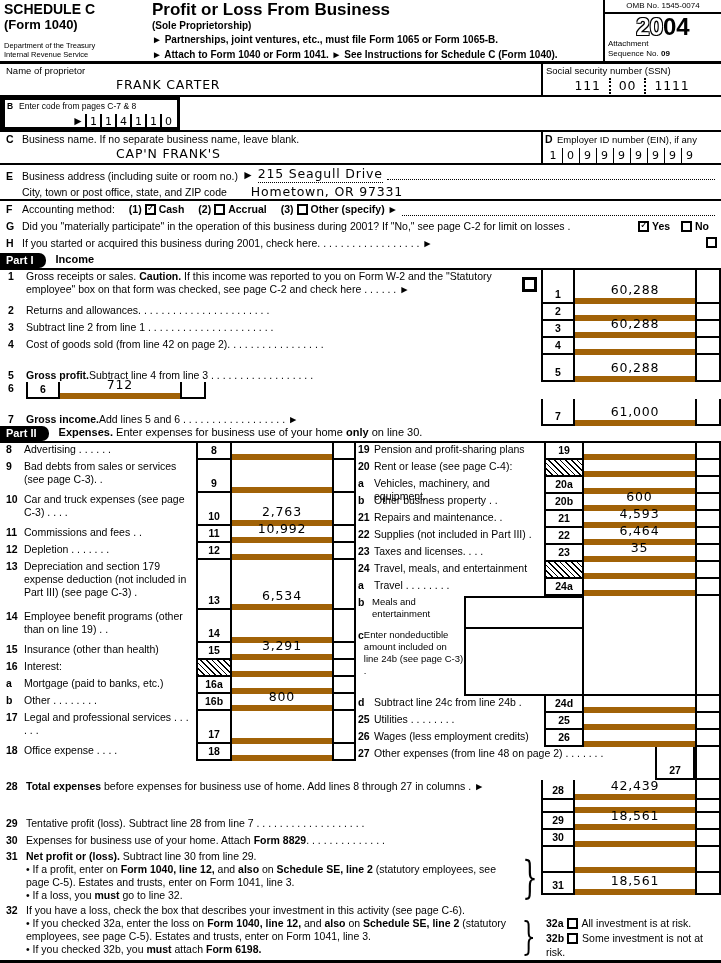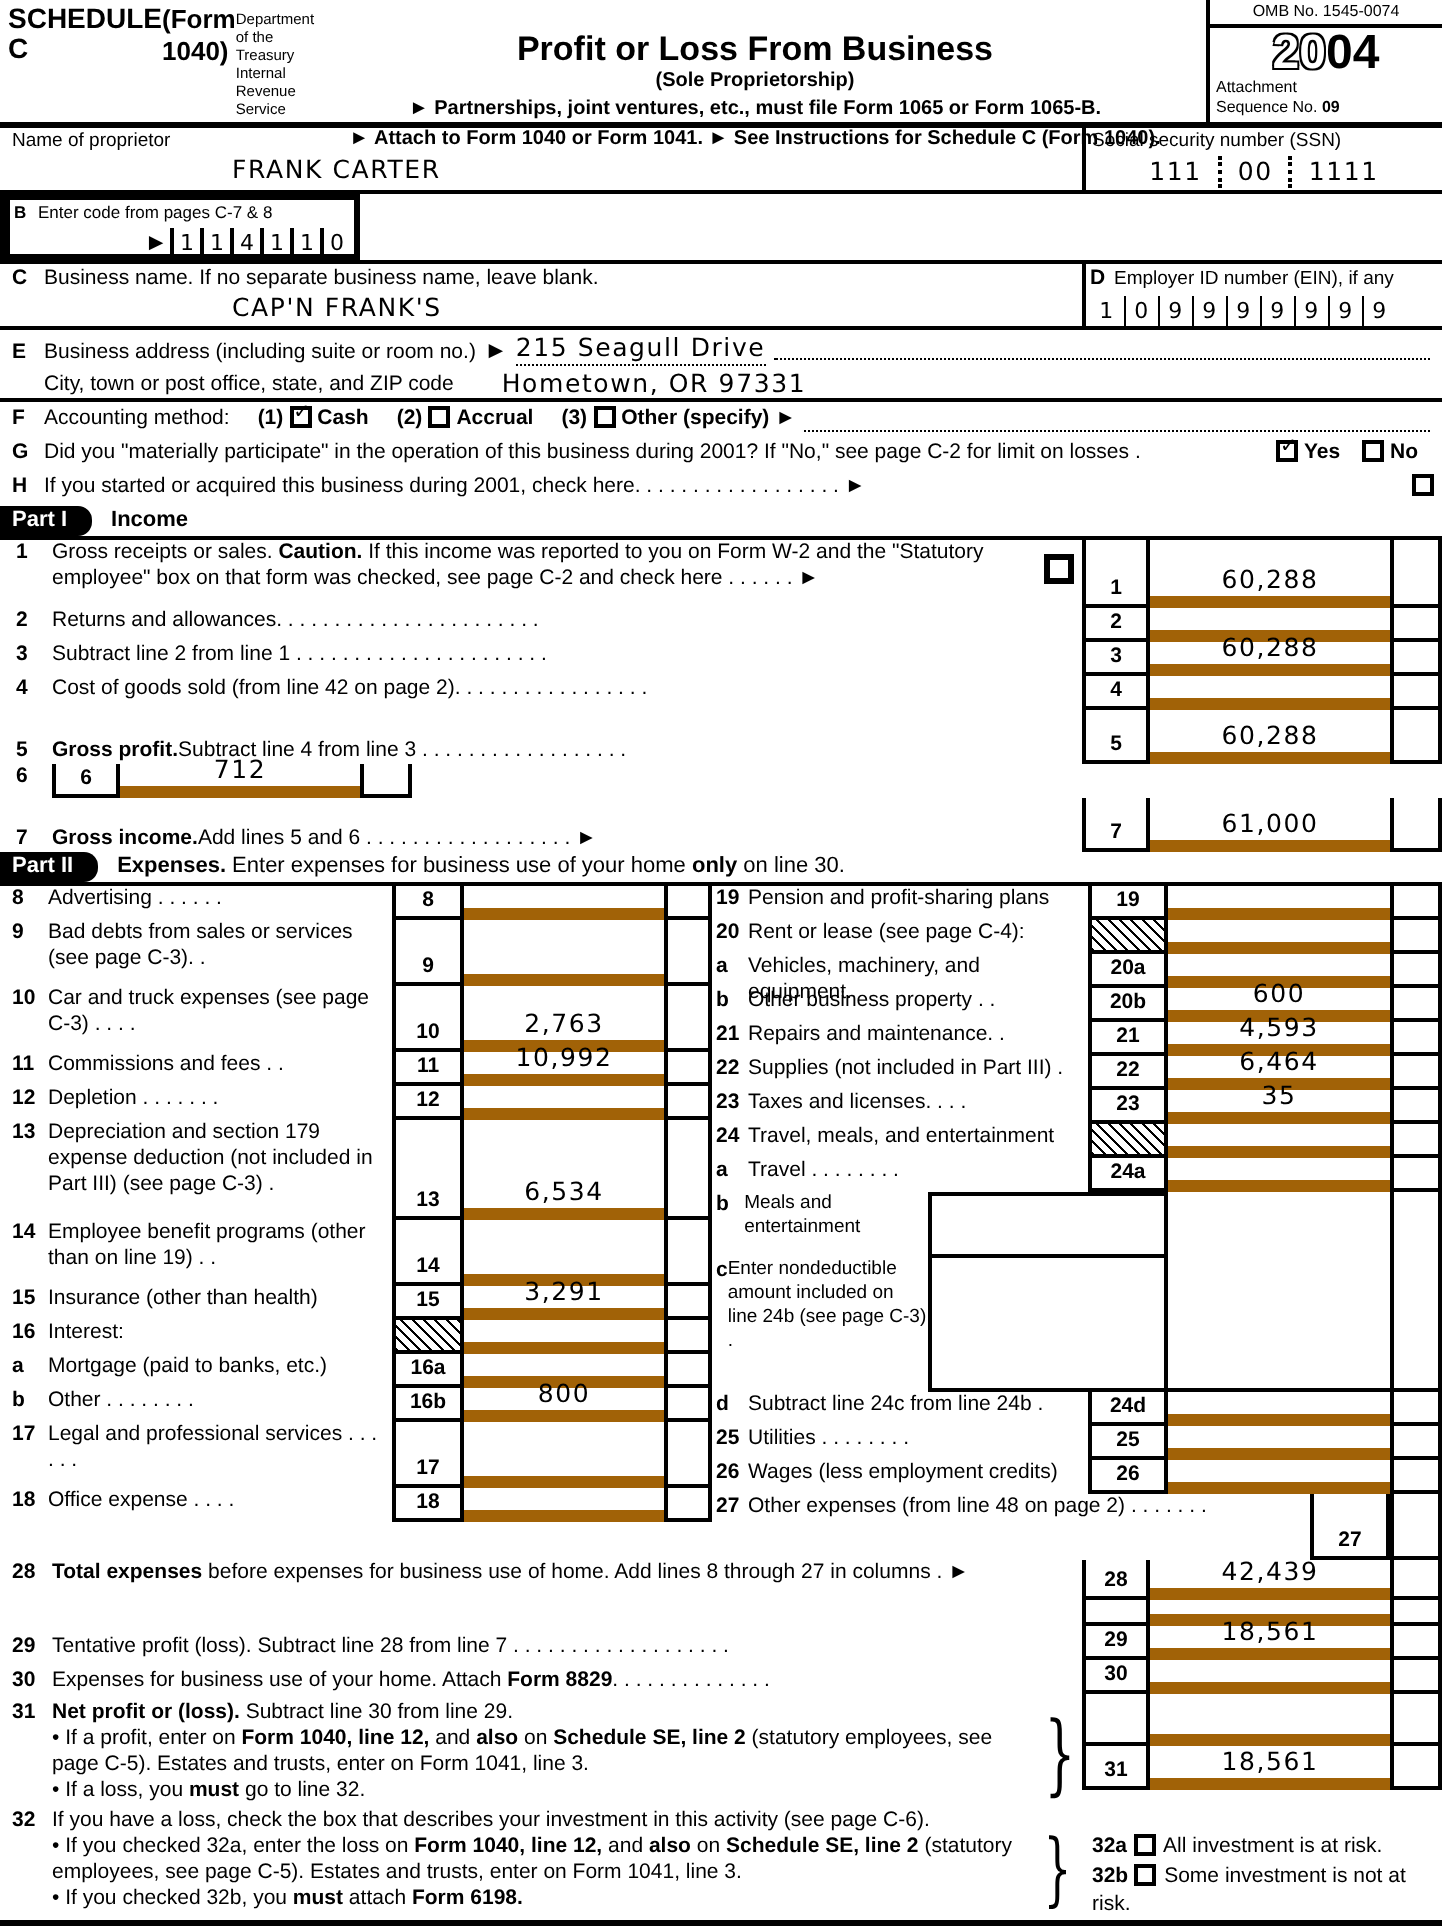--- a/index.html
+++ b/index.html
@@ -4,25 +4,25 @@
 <style>
   *{box-sizing:border-box;margin:0;padding:0}
   body{margin:0;background:#fff}
   .page{width:721px;height:963px;background:#fff;color:#000;
         font-family:"Liberation Sans","DejaVu Sans",sans-serif;font-size:10.5px;line-height:1.25;
         overflow:hidden;position:relative}
   b{font-weight:bold}
   .hw{font-family:"DejaVu Sans",sans-serif;font-size:12.5px;letter-spacing:.8px;white-space:nowrap}
   
   .hdr{display:flex;border-bottom:3px solid #000;height:64px}
-  .hdr-left{width:152px;padding:2px 4px;display:flex;flex-direction:row}
+  .hdr-left{width:152px;padding:2px 4px;display:flex;flex-direction:column}
   .sched{font-size:14px;font-weight:bold;line-height:1.1}
   .form1040{font-size:13px;font-weight:bold}
   .dept{margin-top:auto;font-size:7.5px;line-height:1.2}
-  .hdr-center{flex:1;text-align:center;padding-top:16px}
+  .hdr-center{flex:1;padding-top:1px}
   .title{font-size:17px;font-weight:bold;line-height:1.1}
   .subtitle{font-size:10px;font-weight:bold}
   .note{font-size:10px;font-weight:bold;margin-top:2px}
   .hdr-right{width:118px;border-left:2px solid #000;display:flex;flex-direction:column}
   .omb{font-size:8px;border-bottom:2px solid #000;padding:1px 3px;text-align:center}
   .year{text-align:center;font-size:24px;font-weight:bold;line-height:1.05}
   .yr-o{color:#fff;text-shadow:-1px -1px 0 #000,1px -1px 0 #000,-1px 1px 0 #000,1px 1px 0 #000}
   .attach{font-size:8px;padding:0 3px 1px 3px;line-height:1.2}
   
   .idrow{display:flex;border-bottom:2px solid #000}
@@ -46,21 +46,21 @@
   .cb{display:inline-block;width:11px;height:11px;border:2px solid #000;vertical-align:-2px;
       text-align:center;line-height:8px;font-size:10px;position:relative}
   .cb.checked::after{content:"✓";position:absolute;left:0;top:-2px;font-weight:bold}
   .fopt{margin-left:14px}
   .fpre{font-weight:bold;margin-right:3px}
   .fob{font-weight:bold;margin-left:3px}
   .flexrow{display:flex;align-items:flex-end}
   .yesno{margin-left:auto;white-space:nowrap}
   .yesno b{margin:0 8px 0 3px}
   
-  .pbar{display:flex;align-items:center;border-bottom:2px solid #000;height:17px}
+  .pbar{display:flex;border-bottom:2px solid #000;height:17px}
   .ptag{background:#000;color:#fff;font-weight:bold;font-size:11px;padding:0 12px 1px 6px;
         margin-right:10px;border-radius:0 7px 7px 0;height:15px;line-height:14px}
   .ptitle{font-size:11px}
   
   .p1row{display:flex}
   .p1row .ln{width:26px;padding-left:8px;font-weight:bold}
   .p1row .lbl{flex:1;padding-right:28px;position:relative}
   .nbox{width:34px;border-left:2px solid #000;border-right:2px solid #000;border-bottom:2px solid #000;
         font-weight:bold;display:flex;align-items:flex-end;justify-content:center;padding-bottom:1px}
   .amt{width:120px;border-bottom:6px solid #a16207;display:flex;align-items:flex-end;justify-content:center}

